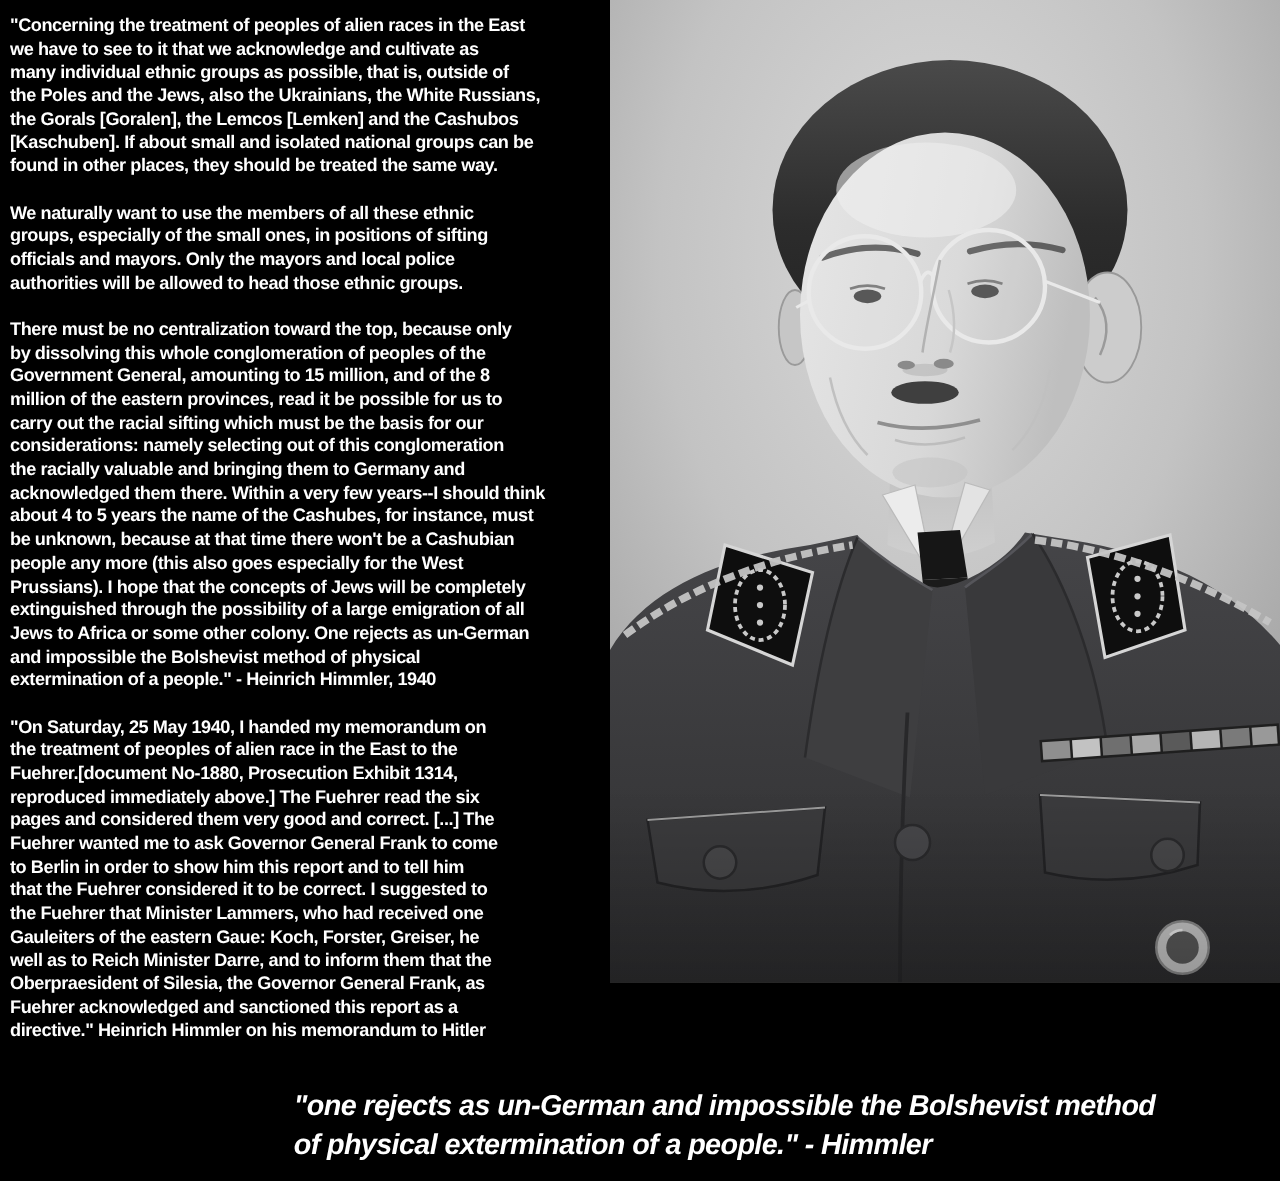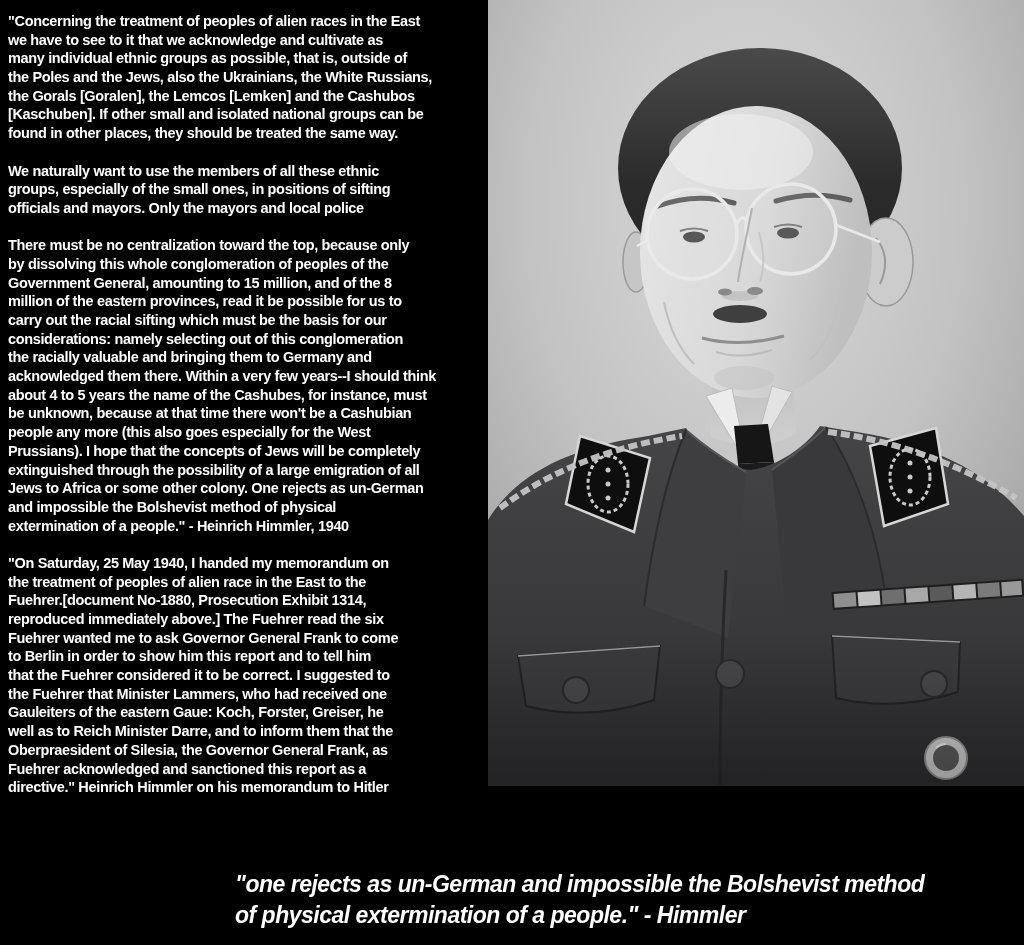--- a/index.html
+++ b/index.html
@@ -29,27 +29,28 @@
 
 <div id="canvas">
 
   <div class="quote-block">
     <div class="quote-paragraph">
         <div class="quote-line">"Concerning the treatment of peoples of alien races in the East</div>
         <div class="quote-line">we have to see to it that we acknowledge and cultivate as</div>
         <div class="quote-line">many individual ethnic groups as possible, that is, outside of</div>
         <div class="quote-line">the Poles and the Jews, also the Ukrainians, the White Russians,</div>
         <div class="quote-line">the Gorals [Goralen], the Lemcos [Lemken] and the Cashubos</div>
-        <div class="quote-line">[Kaschuben]. If other small and isolated national groups can be</div>
+        <div class="quote-line">[Kaschuben]. If about small and isolated national groups can be</div>
         <div class="quote-line">found in other places, they should be treated the same way.</div>
       </div>
     <div class="quote-paragraph">
         <div class="quote-line">We naturally want to use the members of all these ethnic</div>
         <div class="quote-line">groups, especially of the small ones, in positions of sifting</div>
         <div class="quote-line">officials and mayors. Only the mayors and local police</div>
+        <div class="quote-line">authorities will be allowed to head those ethnic groups.</div>
       </div>
     <div class="quote-paragraph">
         <div class="quote-line">There must be no centralization toward the top, because only</div>
         <div class="quote-line">by dissolving this whole conglomeration of peoples of the</div>
         <div class="quote-line">Government General, amounting to 15 million, and of the 8</div>
         <div class="quote-line">million of the eastern provinces, read it be possible for us to</div>
         <div class="quote-line">carry out the racial sifting which must be the basis for our</div>
         <div class="quote-line">considerations: namely selecting out of this conglomeration</div>
         <div class="quote-line">the racially valuable and bringing them to Germany and</div>
         <div class="quote-line">acknowledged them there. Within a very few years--I should think</div>
@@ -60,20 +61,21 @@
         <div class="quote-line">extinguished through the possibility of a large emigration of all</div>
         <div class="quote-line">Jews to Africa or some other colony. One rejects as un-German</div>
         <div class="quote-line">and impossible the Bolshevist method of physical</div>
         <div class="quote-line">extermination of a people." - Heinrich Himmler, 1940</div>
       </div>
     <div class="quote-paragraph">
         <div class="quote-line">"On Saturday, 25 May 1940, I handed my memorandum on</div>
         <div class="quote-line">the treatment of peoples of alien race in the East to the</div>
         <div class="quote-line">Fuehrer.[document No-1880, Prosecution Exhibit 1314,</div>
         <div class="quote-line">reproduced immediately above.] The Fuehrer read the six</div>
+        <div class="quote-line">pages and considered them very good and correct. [...] The</div>
         <div class="quote-line">Fuehrer wanted me to ask Governor General Frank to come</div>
         <div class="quote-line">to Berlin in order to show him this report and to tell him</div>
         <div class="quote-line">that the Fuehrer considered it to be correct. I suggested to</div>
         <div class="quote-line">the Fuehrer that Minister Lammers, who had received one</div>
         <div class="quote-line">Gauleiters of the eastern Gaue: Koch, Forster, Greiser, he</div>
         <div class="quote-line">well as to Reich Minister Darre, and to inform them that the</div>
         <div class="quote-line">Oberpraesident of Silesia, the Governor General Frank, as</div>
         <div class="quote-line">Fuehrer acknowledged and sanctioned this report as a</div>
         <div class="quote-line">directive." Heinrich Himmler on his memorandum to Hitler</div>
       </div>

